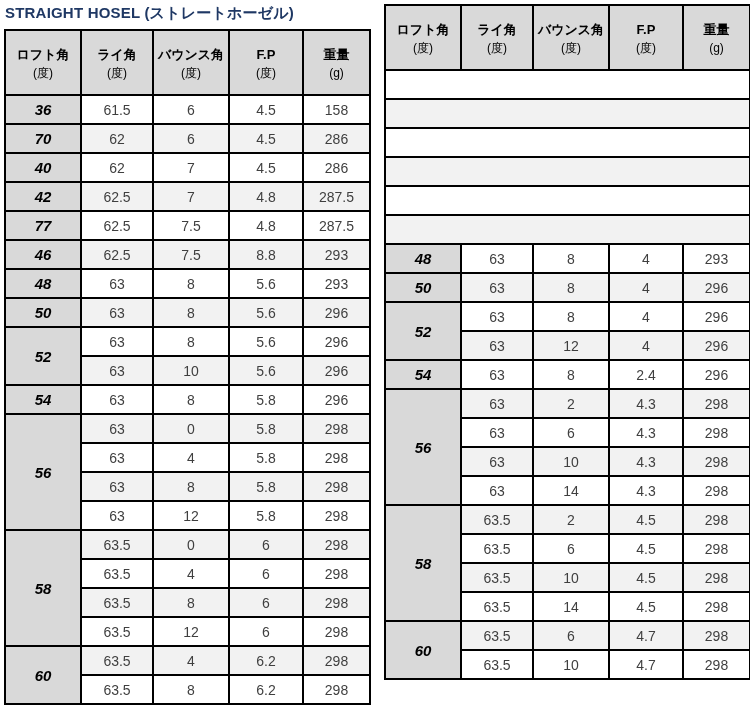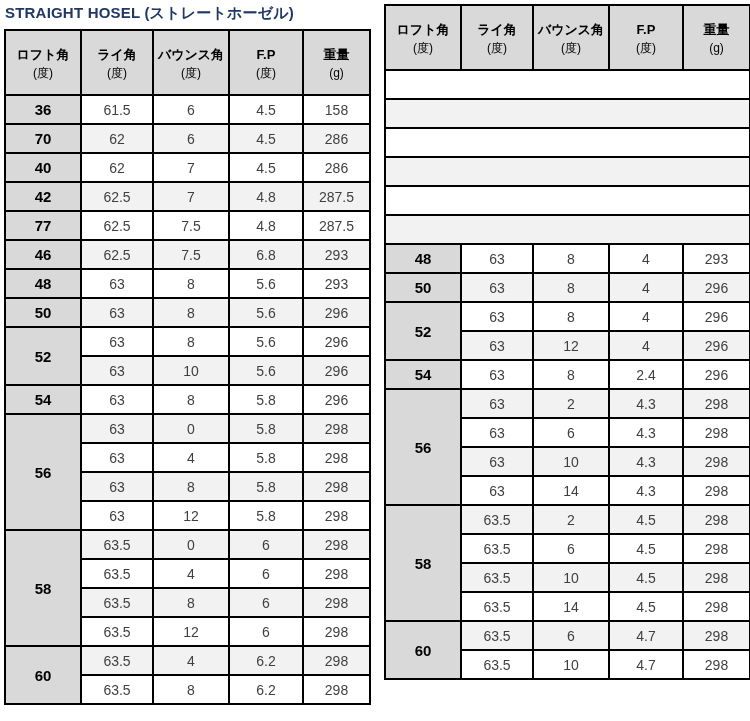--- a/index.html
+++ b/index.html
@@ -43,20 +43,21 @@
     padding: 2px 0;
   }
   .th-line1 { font-weight: bold; font-size: 13px; line-height: 1.6; white-space: nowrap; }
   .th-line2 { font-weight: normal; font-size: 12px; line-height: 1.2; }
   tbody tr { height: 29px; }
   td.loft {
     background: var(--header-bg, #d9d9d9);
     font-weight: bold;
     font-size: 15px;
     color: #000;
+    font-style: italic;
   }
   td.data {
     font-size: 14px;
     color: var(--data-text, #3f3f3f);
     background: #ffffff;
   }
   td.empty { background: #ffffff; }
   tr.alt td.data, tr.alt td.empty { background: var(--row-alt-bg, #f2f2f2); }
   tr.sub td.data { border-top-width: 1px; }
 </style>
@@ -132,21 +133,21 @@
             <td class="loft" rowspan="1">77</td>
             <td class="data">62.5</td>
             <td class="data">7.5</td>
             <td class="data">4.8</td>
             <td class="data">287.5</td>
           </tr>
           <tr class="group-first alt">
             <td class="loft" rowspan="1">46</td>
             <td class="data">62.5</td>
             <td class="data">7.5</td>
-            <td class="data">6.8</td>
+            <td class="data">8.8</td>
             <td class="data">293</td>
           </tr>
           <tr class="group-first">
             <td class="loft" rowspan="1">48</td>
             <td class="data">63</td>
             <td class="data">8</td>
             <td class="data">5.6</td>
             <td class="data">293</td>
           </tr>
           <tr class="group-first alt">

